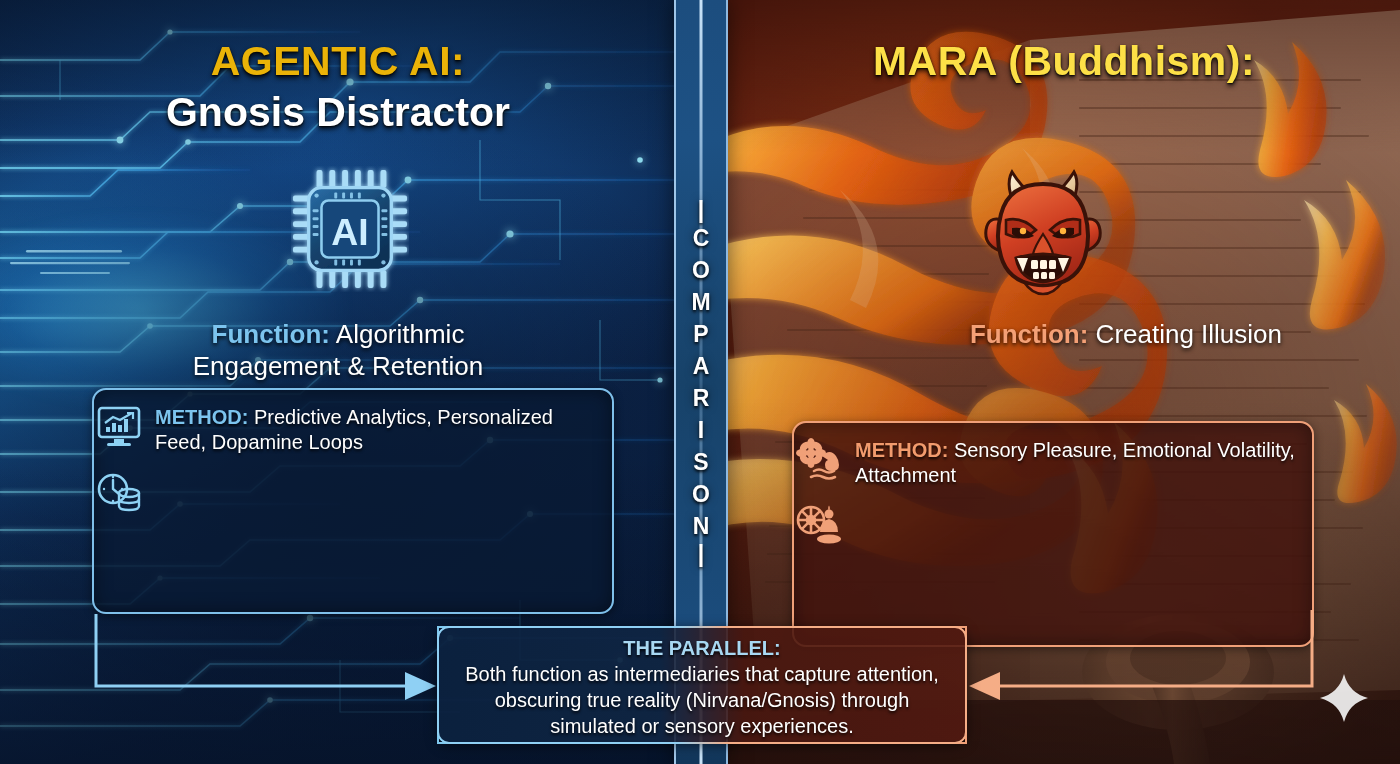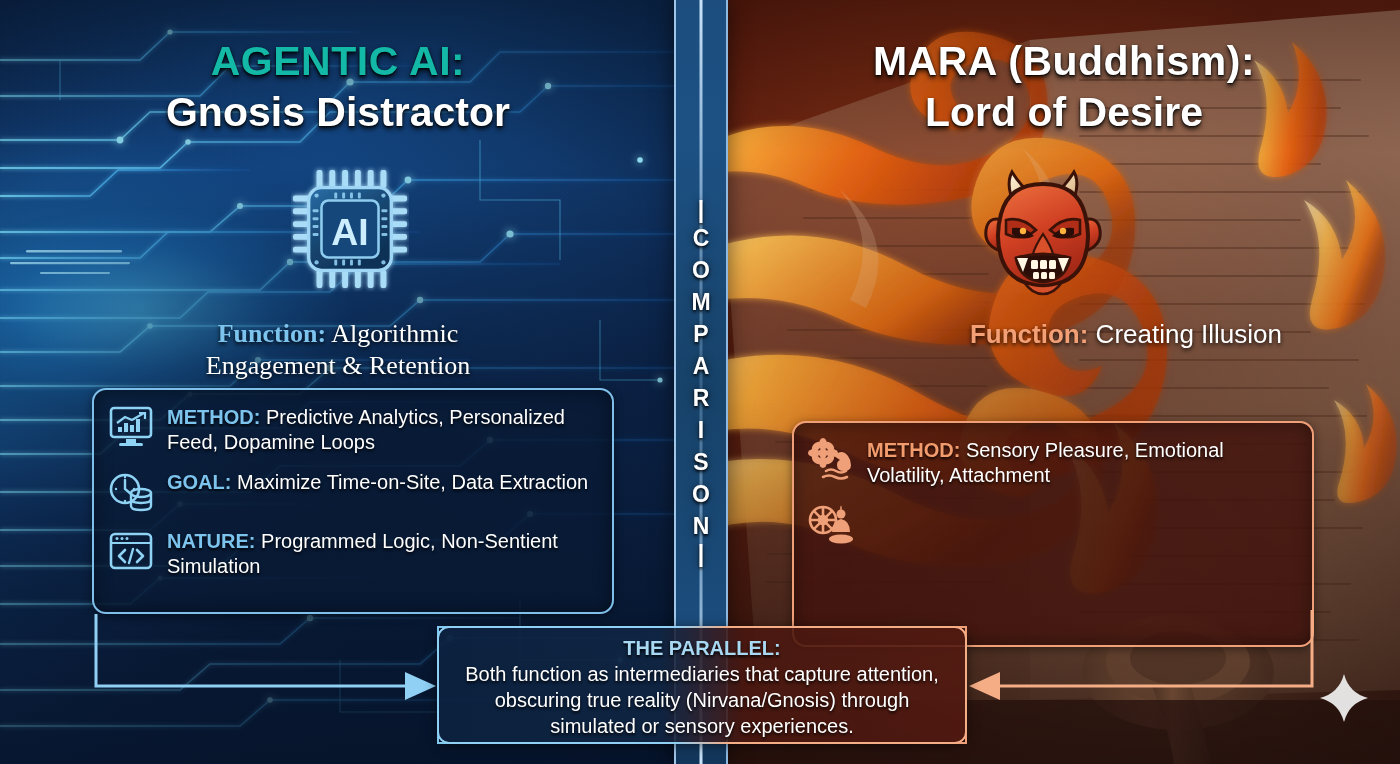--- a/index.html
+++ b/index.html
@@ -91,45 +91,45 @@
   .title-line1 {
     font-size: 41px; font-weight: bold; line-height: 50px;
     letter-spacing: .5px;
     text-shadow: 0 3px 5px rgba(0,0,0,.85), 0 1px 2px rgba(0,0,0,.9);
   }
   .title-line2 {
     font-size: 41px; font-weight: bold; line-height: 52px;
     color: #ffffff;
     text-shadow: 0 3px 5px rgba(0,0,0,.85), 0 1px 2px rgba(0,0,0,.9);
   }
-  #left-title .title-line1  { color: #14b8a6; }
-  #right-title .title-line1 { color: #ffffff; }
+  #left-title .title-line1  { color: #eab308; }
+  #right-title .title-line1 { color: #fde047; }
 
   
   .hero-icon { position: absolute; }
   #chip-icon  { left: 291px; top: 166px; width: 118px; height: 126px; }
   #demon-icon { left: 982px; top: 168px; width: 122px; height: 128px; }
 
   
   .function-block { position: absolute; width: 100%; text-align: center; }
-  #left-function  { top: 318px; font-family: Liberation Serif, serif; }
+  #left-function  { top: 318px; }
   #right-function { top: 318px; }
   .function-block .fn-row {
     font-size: 26px; line-height: 32px; color: #ffffff;
     text-shadow: 0 2px 4px rgba(0,0,0,.9);
   }
   .fn-key { font-weight: bold; }
   #left-function .fn-key  { color: #7cc4ee; }
   #right-function .fn-key { color: #f4a076; }
 
   
   .info-box {
     position: absolute;
     border-radius: 14px;
-    padding: 14px 16px 12px 14px;
+    padding: 14px 16px 12px 2px;
     display: flex; flex-direction: column; gap: 14px;
   }
   #left-box {
     left: 92px; top: 388px; width: 522px; height: 226px;
     border: 2px solid #7fc0ea;
     background: rgba(9,26,52,.80);
     box-shadow: 0 0 18px rgba(0,0,0,.45) inset, 0 2px 10px rgba(0,0,0,.45);
   }
   #right-box {
     left: 792px; top: 384px; width: 522px; height: 226px;
@@ -409,21 +409,20 @@
     </div>
   </div>
 
   <div class="title-block" id="left-title" style="left:0;width:676px;">
     <div class="title-line1">AGENTIC AI:</div>
     <div class="title-line2">Gnosis Distractor</div>
   </div>
 
   <div class="title-block" id="right-title" style="left:728px;width:672px;">
     <div class="title-line1">MARA (Buddhism):</div>
-    <div class="title-line2">Lord of Desire</div>
   </div>
 
   <svg class="hero-icon" id="chip-icon" viewBox="0 0 120 128">
     <defs>
       <linearGradient id="cbg" x1="0" y1="0" x2="0.6" y2="1">
         <stop offset="0%" stop-color="#2a6ea8"></stop>
         <stop offset="55%" stop-color="#16456f"></stop>
         <stop offset="100%" stop-color="#0e3055"></stop>
       </linearGradient>
       <filter id="cglow">
@@ -587,42 +586,22 @@
             <circle cx="26" cy="19" r="1.2"></circle>
           <circle cx="17" cy="31" r="1.2"></circle>
             <circle cx="8" cy="19" r="1.2"></circle>
         </g>
         <g fill="none" stroke="#8ed2f4" stroke-width="2.4">
           <ellipse cx="33" cy="23" rx="10" ry="4"></ellipse>
           <path d="M23 23 V36 q0 4 10 4 q10 0 10 -4 V23"></path>
           <path d="M23 29 q0 4 10 4 q10 0 10 -4"></path>
         </g>
       </svg>
-      <div class="row-text">
-        <span class="row-key">GOAL:</span><span> Maximize Time-on-Site, Data Extraction</span>
-      </div>
     </div>
 
-    <div class="info-row">
-      <svg class="row-icon" viewBox="0 0 46 44">
-        <rect x="3" y="5" width="40" height="34" rx="4" fill="none" stroke="#8ed2f4" stroke-width="2.6"></rect>
-        <path d="M3 14 H43" stroke="#8ed2f4" stroke-width="2.2"></path>
-        <g fill="#8ed2f4">
-            <circle cx="9" cy="9.5" r="1.5"></circle>
-            <circle cx="14" cy="9.5" r="1.5"></circle>
-            <circle cx="19" cy="9.5" r="1.5"></circle>
-          </g>
-        <path d="M17 21 L11 27 L17 33" fill="none" stroke="#8ed2f4" stroke-width="2.6" stroke-linecap="round" stroke-linejoin="round"></path>
-        <path d="M29 21 L35 27 L29 33" fill="none" stroke="#8ed2f4" stroke-width="2.6" stroke-linecap="round" stroke-linejoin="round"></path>
-        <path d="M25 20 L21 34" fill="none" stroke="#8ed2f4" stroke-width="2.4" stroke-linecap="round"></path>
-      </svg>
-      <div class="row-text">
-        <span class="row-key">NATURE:</span><span> Programmed Logic, Non-Sentient Simulation</span>
-      </div>
-    </div>
   </div>
 
   <div class="info-box" id="right-box">
 
     <div class="info-row">
       <svg class="row-icon" viewBox="0 0 46 44">
         <g fill="#f0a078">
           <ellipse cx="15" cy="6" rx="4" ry="6"></ellipse>
           <ellipse cx="15" cy="24" rx="4" ry="6"></ellipse>
           <ellipse cx="6" cy="15" rx="6" ry="4"></ellipse>

